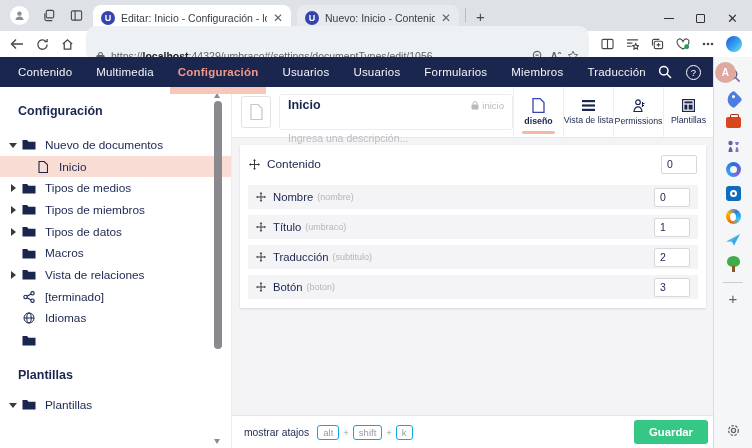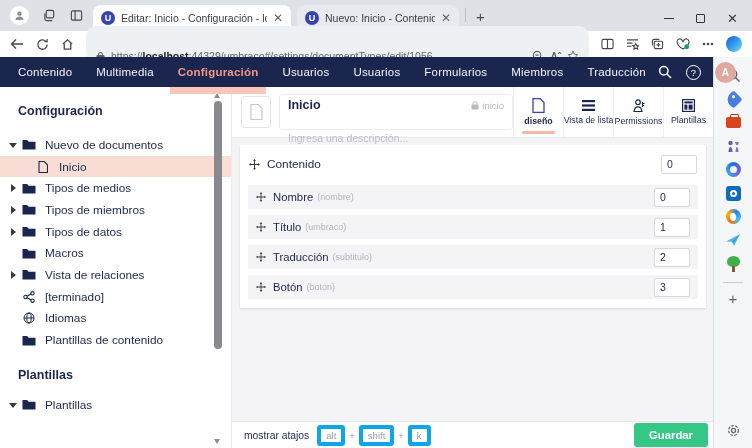--- a/index.html
+++ b/index.html
@@ -101,24 +101,24 @@
   .btn-outline { display:flex; align-items:center; gap:5px; border:1px solid #d6d6da; border-radius:3px; background:#fff;
     font-family:inherit; font-size:10.8px; color:#1b264f; padding:5px 10px; cursor:pointer; }
   .card { margin:7px 7px 0 8px; background:#fff; box-shadow:0 1px 2px rgba(0,0,0,.12); padding:4px 8px 9px; }
   .group-row { display:flex; align-items:center; height:30px; padding:0 1px; }
   .group-row .glabel { font-size:11.8px; margin-left:7px; }
   .order-input { margin-left:auto; width:36px; height:19px; border:1px solid #d8d8dc; border-radius:2px; font-family:inherit;
     font-size:10.5px; color:#1b264f; padding-left:5px; background:#fff; }
   .prop-row { display:flex; align-items:center; height:24px; background:#f4f4f6; margin-top:6px; padding:0 8px; }
   .prop-row .plabel { font-size:11.3px; margin-left:7px; }
   .prop-row .palias { font-size:9px; color:#b4b4ba; margin-left:4px; }
-  .footer { position:absolute; bottom:0; left:0; right:0; height:27px; background:#fff; border-top:1px solid #e5e5e9;
+  .footer { position:absolute; bottom:0; left:0; right:0; height:33px; background:#fff; border-top:1px solid #e5e5e9;
     display:flex; align-items:center; padding:0 5px 0 12px; }
   .shortcut-label { font-size:10.3px; color:#1b264f; margin-right:8px; }
-  .key-chip { border:4px solid #0ea5e9; border-radius:3px; font-size:9.5px; color:#9a9aa0; padding:1px 5px; background:#fff; }
+  .key-chip { border:1px solid #0ea5e9; border-radius:3px; font-size:9.5px; color:#9a9aa0; padding:1px 5px; background:#fff; }
   .key-plus { font-size:9.5px; color:#9a9aa0; margin:0 4px; }
   .save-btn { margin-left:auto; background:#35c786; color:#fff; border:none; border-radius:3px; font-family:inherit;
     font-size:11.3px; font-weight:bold; padding:6px 15px; cursor:pointer; }
   svg { display:block; }
 </style>
 </head>
 <body>
 
 <div id="app">
 
@@ -416,21 +416,20 @@
         </span>
       <span>Idiomas</span>
     </div>
     <div class="trow">
       <span class="nocaret"></span>
       <span class="ticon">
           <svg width="14" height="11" viewBox="0 0 14 11">
             <path d="M.5 1h4.6l1.4 1.7h7v7.8H.5z" fill="#1b264f"></path>
           </svg>
         </span>
-      <span>Plantillas de contenido</span>
     </div>
 
     <div class="side-header2">Plantillas</div>
     <div class="trow">
       <span class="caret">
           <svg width="8" height="6" viewBox="0 0 8 6">
             <path d="M0 1h8L4 6z" fill="#3a3a3a"></path>
           </svg>
         </span>
       <span class="ticon">

